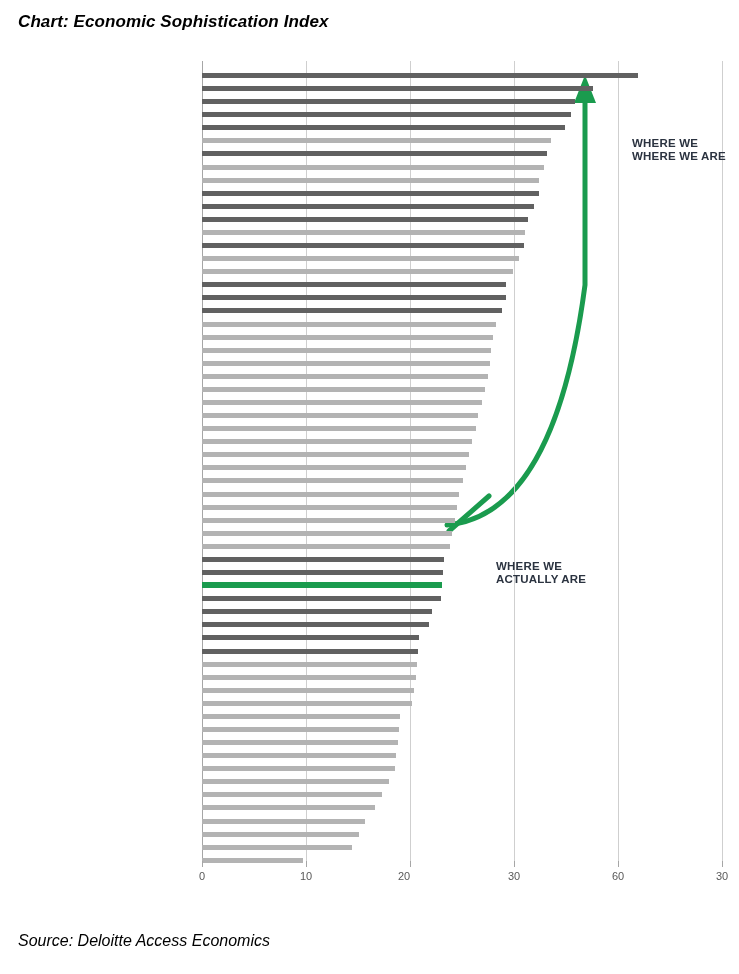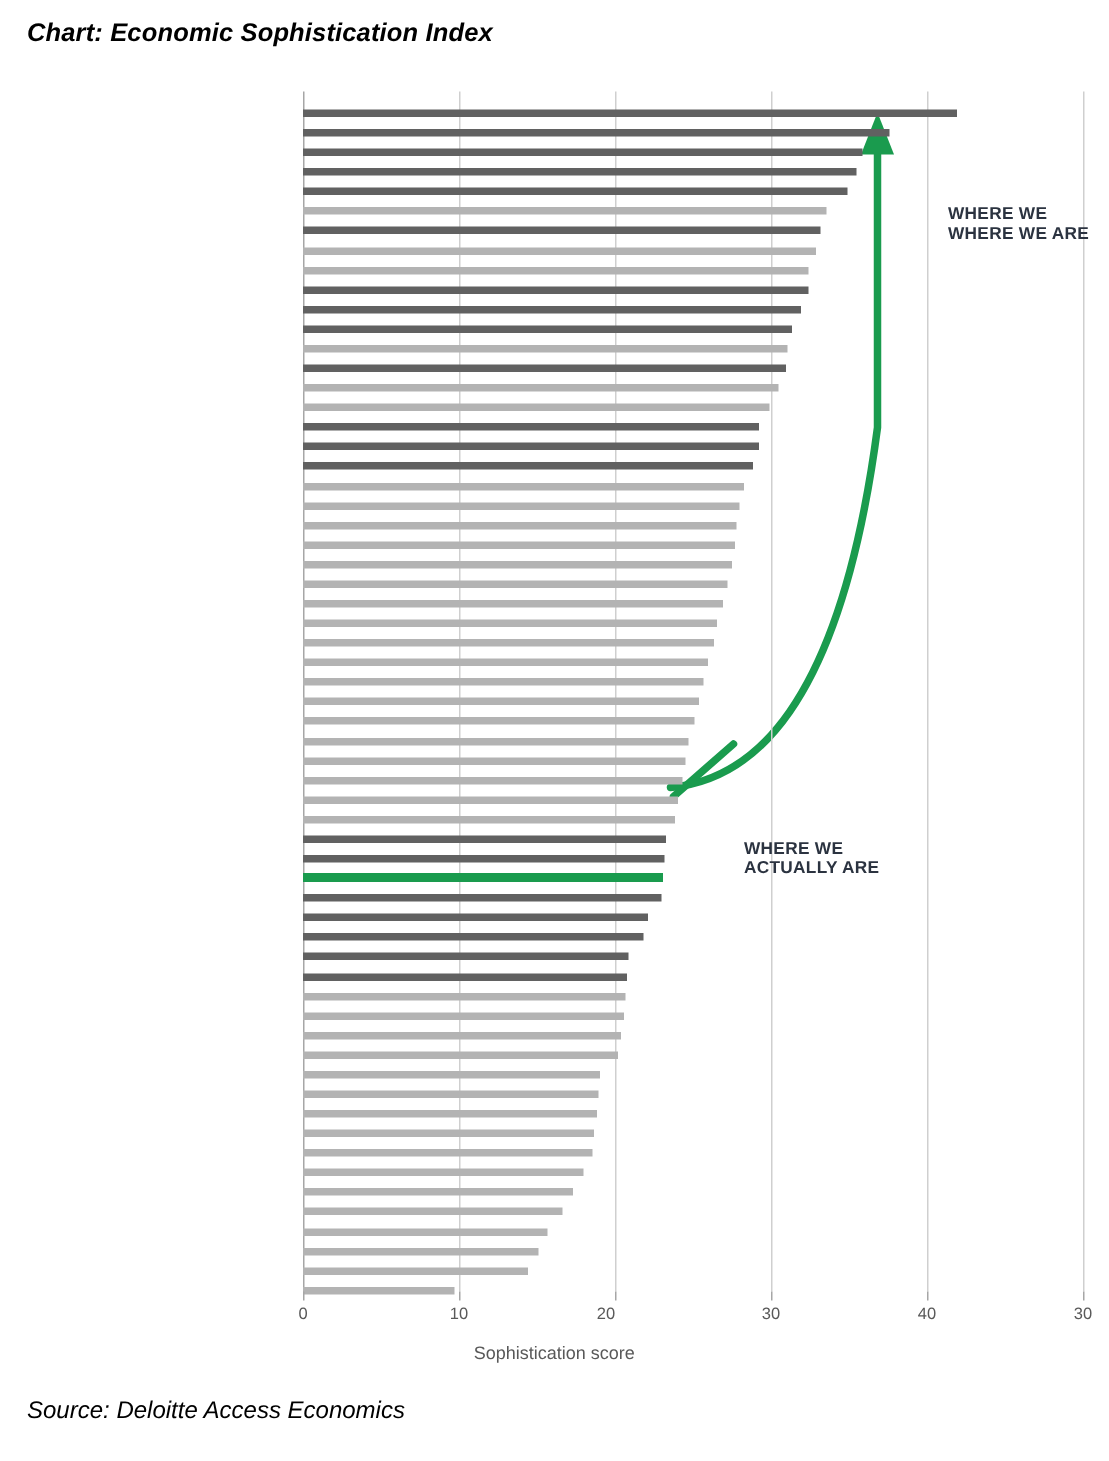--- a/index.html
+++ b/index.html
@@ -338,26 +338,25 @@
   <div id="ticks-container">
       <div class="tick-mark" style="left: 202px;"></div>
       <div class="tick-label" style="left: 202px;">0</div>
       <div class="tick-mark" style="left: 306px;"></div>
       <div class="tick-label" style="left: 306px;">10</div>
       <div class="tick-mark" style="left: 410px;"></div>
       <div class="tick-label" style="left: 404px;">20</div>
       <div class="tick-mark" style="left: 514px;"></div>
       <div class="tick-label" style="left: 514px;">30</div>
       <div class="tick-mark" style="left: 618px;"></div>
-      <div class="tick-label" style="left: 618px;">40</div>
+      <div class="tick-label" style="left: 618px;">60</div>
       <div class="tick-mark" style="left: 722px;"></div>
       <div class="tick-label" style="left: 722px;">30</div>
     </div>
 
-  <div id="x-axis-title">Sophistication score</div>
 
   <div class="annotation" id="annotation-think">
     <div>WHERE WE</div>
     <div>WHERE WE ARE</div>
   </div>
 
   <div class="annotation" id="annotation-actual">
     <div>WHERE WE</div>
     <div>ACTUALLY ARE</div>
   </div>

